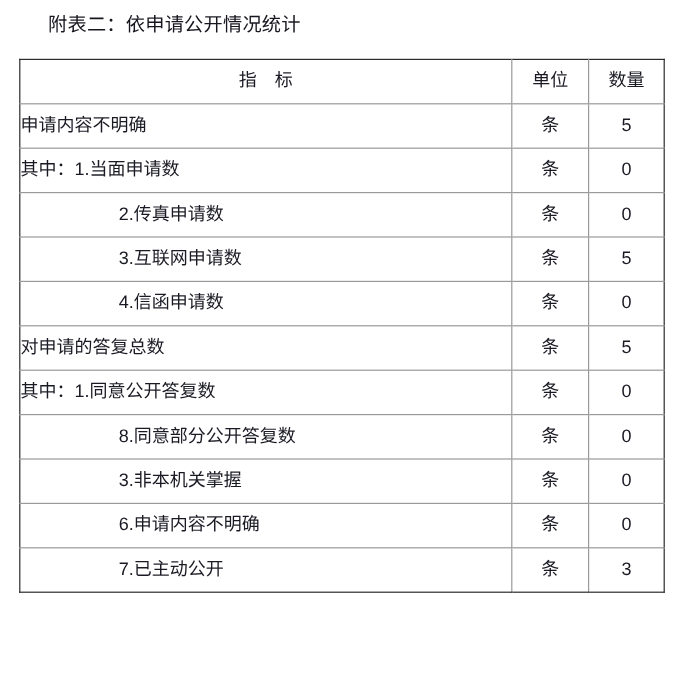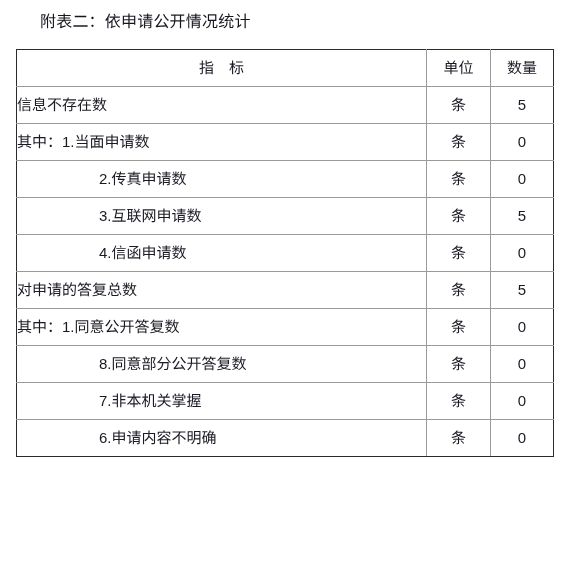--- a/index.html
+++ b/index.html
@@ -127,21 +127,21 @@
       </colgroup>
       <thead>
         <tr>
           <th class="head-indicator">指　标</th>
           <th class="head-unit">单位</th>
           <th class="head-qty">数量</th>
         </tr>
       </thead>
       <tbody id="table-body">
           <tr>
-            <td class="cell-indicator">信息不存在数</td>
+            <td class="cell-indicator">申请内容不明确</td>
             <td class="cell-unit">条</td>
             <td class="cell-qty">5</td>
           </tr>
           <tr>
             <td class="cell-indicator">其中：1.当面申请数</td>
             <td class="cell-unit">条</td>
             <td class="cell-qty">0</td>
           </tr>
           <tr>
             <td class="cell-indicator lvl-sub">2.传真申请数</td>
@@ -167,26 +167,31 @@
             <td class="cell-indicator">其中：1.同意公开答复数</td>
             <td class="cell-unit">条</td>
             <td class="cell-qty">0</td>
           </tr>
           <tr>
             <td class="cell-indicator lvl-sub">8.同意部分公开答复数</td>
             <td class="cell-unit">条</td>
             <td class="cell-qty">0</td>
           </tr>
           <tr>
-            <td class="cell-indicator lvl-sub">7.非本机关掌握</td>
+            <td class="cell-indicator lvl-sub">3.非本机关掌握</td>
             <td class="cell-unit">条</td>
             <td class="cell-qty">0</td>
           </tr>
           <tr>
             <td class="cell-indicator lvl-sub">6.申请内容不明确</td>
             <td class="cell-unit">条</td>
             <td class="cell-qty">0</td>
           </tr>
+          <tr>
+            <td class="cell-indicator lvl-sub">7.已主动公开</td>
+            <td class="cell-unit">条</td>
+            <td class="cell-qty">3</td>
+          </tr>
         </tbody>
     </table>
   </div>
 
 </div>
 
 </body></html>

